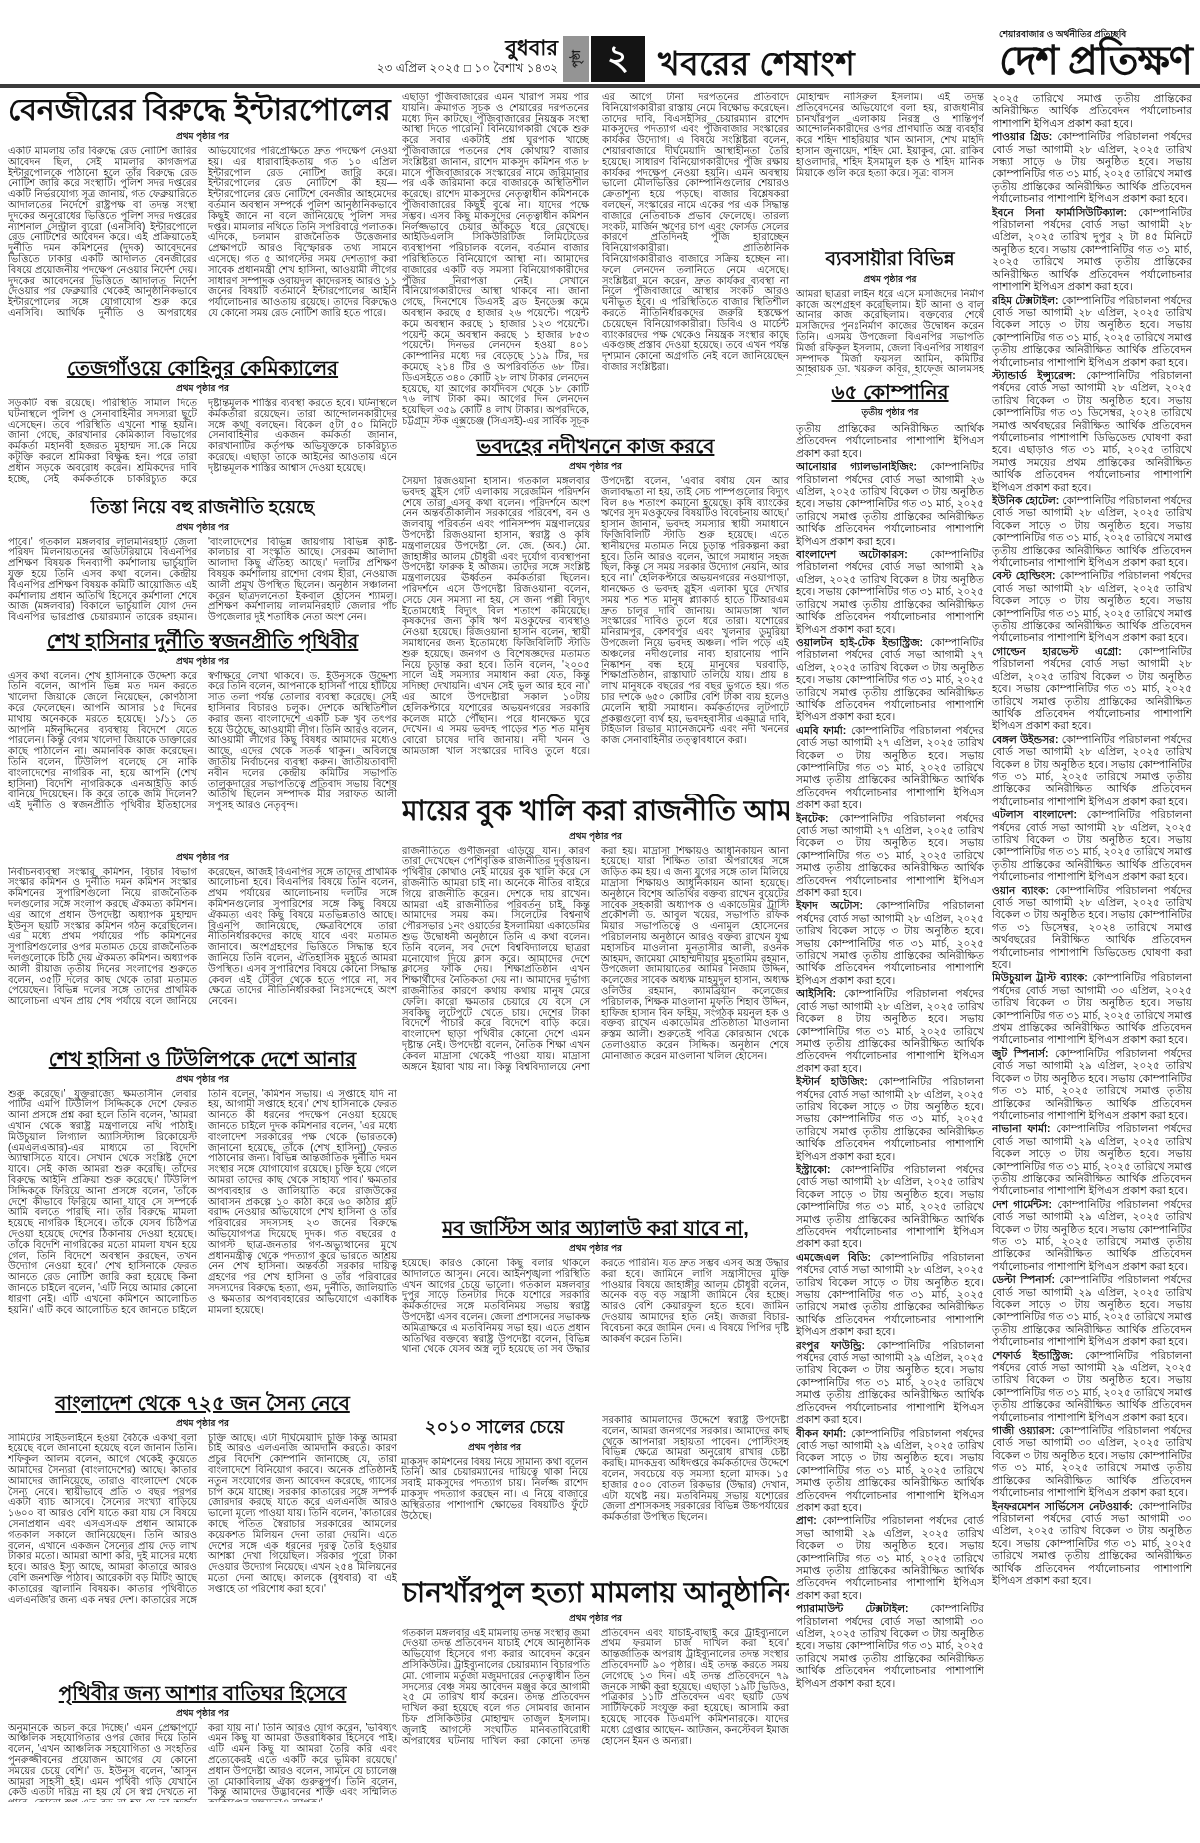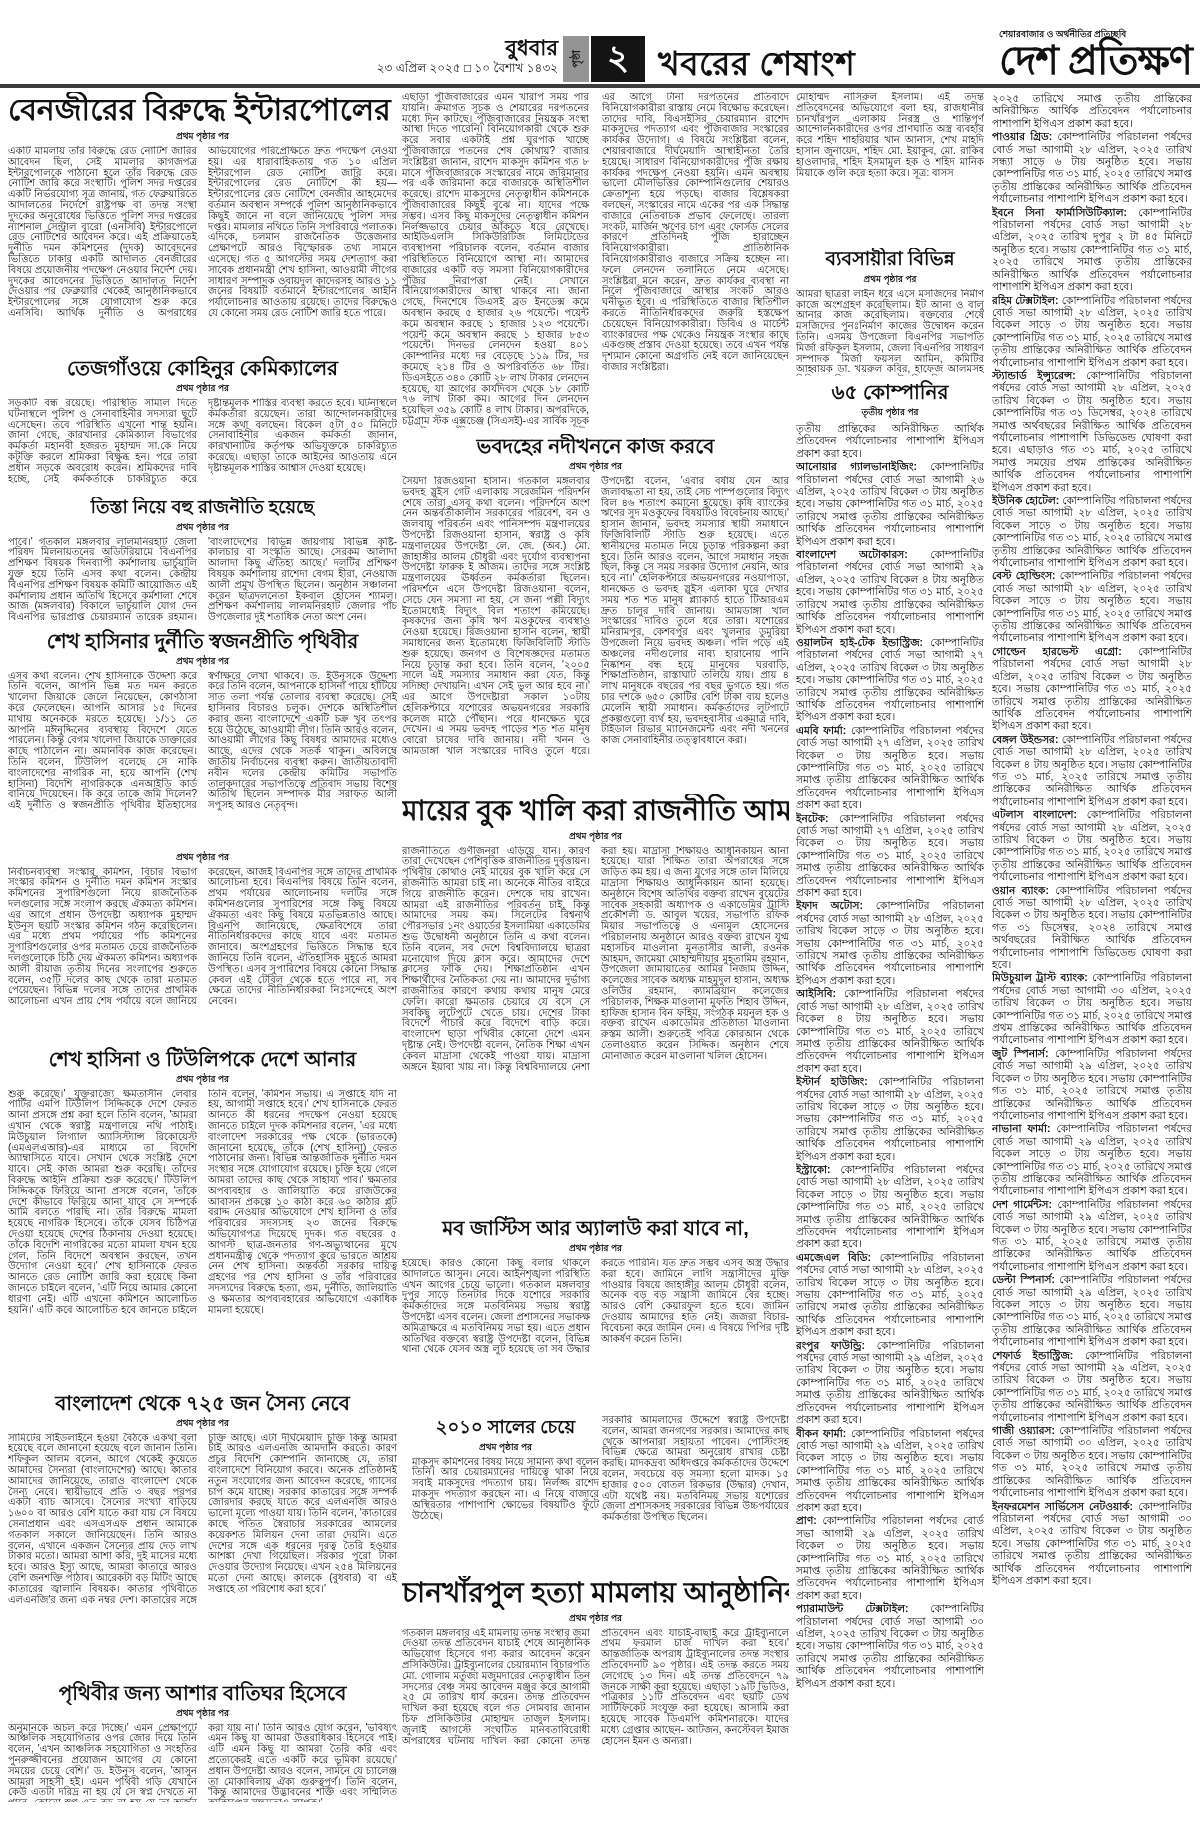--- a/index.html
+++ b/index.html
@@ -16,21 +16,21 @@
   .pagenum{position:absolute;left:591px;top:36px;width:54px;height:46px;background:#141414;color:#fff;
            display:flex;align-items:center;justify-content:center;font-size:34px;font-weight:bold;}
   .section-title{position:absolute;left:658px;top:38px;font-size:33px;font-weight:bold;letter-spacing:.5px;white-space:nowrap;}
   .masthead{position:absolute;right:8px;top:30px;text-align:left;line-height:1;margin-left:24px;}
   .tagline{font-size:9px;font-weight:bold;margin-bottom:1px;margin-right:4px;}
   .paper{font-size:40px;font-weight:bold;letter-spacing:-1px;}
   
   .blk{position:absolute;overflow:hidden;}
   .art{overflow:hidden;}
   .art-head{font-weight:bold;text-align:center;white-space:nowrap;overflow:hidden;line-height:1.2;margin:2px 0 0 0;}
-  .h22{font-size:30px;} .h20{font-size:20px;} .h19{font-size:19px;} .h18{font-size:18px;} .h21{font-size:28px;}
+  .h22{font-size:30px;} .h20{font-size:20px;text-decoration:underline;} .h19{font-size:19px;} .h18{font-size:18px;} .h21{font-size:28px;}
   .cont{font-size:9px;font-weight:bold;text-align:center;margin:1px 0 2px 0;}
   .bod{font-size:10px;line-height:10.8px;text-align:justify;overflow:hidden;overflow-wrap:anywhere;color:#161616;}
   .c2{column-count:2;column-gap:11px;}
   .notices .notice{font-size:10.5px;line-height:12.4px;text-align:justify;overflow-wrap:anywhere;margin:0 0 1px 0;}
   .notices b{font-weight:bold;}
   .lead{font-size:10.5px;line-height:12.4px;text-align:justify;overflow-wrap:anywhere;margin-bottom:1px;}
 </style>
 </head>
 <body>
 
@@ -110,21 +110,21 @@
   <div class="blk" style="left:402px;top:792px;width:387px;height:418px;">
     <div class="art-head h21">মায়ের বুক খালি করা রাজনীতি আমরা</div>
     <div class="cont">প্রথম পৃষ্ঠার পর</div>
     <div class="bod c2" style="height:374px;">রাজনীতিতে গুণীজনরা এড়িয়ে যান। কারণ তারা দেখেছেন পেশিবৃত্তিক রাজনীতির দুর্বৃত্তায়ন। পৃথিবীর কোথাও নেই মায়ের বুক খালি করে সে রাজনীতি আমরা চাই না। অনেকে নীতির বাইরে গিয়ে রাজনীতি করেন। দেশকে দায় রাখেন। আমরা এই রাজনীতির পরিবর্তন চাই, কিন্তু আমাদের সময় কম। সিলেটের বিশ্বনাথ পৌরসভার ১নং ওয়ার্ডের ইসলামিয়া একাডেমির শুভ উদ্বোধনী অনুষ্ঠানে তিনি এ কথা বলেন। তিনি বলেন, সব দেশে বিশ্ববিদ্যালয়ে ছাত্ররা মনোযোগ দিয়ে ক্লাস করে। আমাদের দেশে ক্লাসের ফাঁকি দেয়। শিক্ষাপ্রতিষ্ঠান এখন শিক্ষার্থীদের নৈতিকতা দেয় না। আমাদের দুর্ভাগ্য রাজনীতির কারণে কথায় কথায় মানুষ মেরে ফেলি। কারো ক্ষমতার চেয়ারে যে বসে সে সবকিছু লুটেপুটে খেতে চায়। দেশের টাকা বিদেশে পাচার করে বিদেশে বাড়ি করে। বাংলাদেশ ছাড়া পৃথিবীর কোনো দেশে এমন দৃষ্টান্ত নেই। উপদেষ্টা বলেন, নৈতিক শিক্ষা এখন কেবল মাদ্রাসা থেকেই পাওয়া যায়। মাদ্রাসা অঙ্গনে ইয়াবা খায় না। কিন্তু বিশ্ববিদ্যালয়ে নেশা করা হয়। মাদ্রাসা শিক্ষায়ও আধুনিকায়ন আনা হয়েছে। যারা শিক্ষিত তারা অপরাধের সঙ্গে জড়িত কম হয়। এ জন্য যুগের সঙ্গে তাল মিলিয়ে মাদ্রাসা শিক্ষায়ও আধুনিকায়ন আনা হয়েছে। অনুষ্ঠানে বিশেষ অতিথির বক্তব্য রাখেন বুয়েটের সাবেক সহকারী অধ্যাপক ও একাডেমির ট্রাস্টি প্রকৌশলী ড. আবুল খয়ের, সভাপতি রফিক মিয়ার সভাপতিত্বে ও এনামুল হোসেনের পরিচালনায় অনুষ্ঠানে আরও বক্তব্য রাখেন যুগ্ম মহাসচিব মাওলানা মুনতাসীর আলী, রওনক আহমদ, জামেয়া মোহাম্মদীয়ার মুহতামিম রহমান, উপজেলা জামায়াতের আমির নিজাম উদ্দিন, কলেজের সাবেক অধ্যক্ষ মাহমুদুল হাসান, অধ্যক্ষ ওলিউর রহমান, ক্যামব্রিয়ান কলেজের পরিচালক, শিক্ষক মাওলানা মুফতি শিহাব উদ্দিন, হাফিজ হাসান বিন ফহিম, সংগঠক ময়নুল হক ও বক্তব্য রাখেন একাডেমির প্রতিষ্ঠাতা মাওলানা রুস্তম আলী। শুরুতেই পবিত্র কোরআন থেকে তেলাওয়াত করেন সিদ্দিক। অনুষ্ঠান শেষে মোনাজাত করেন মাওলানা খলিল হোসেন।</div>
   </div>
   <div class="blk" style="left:402px;top:1214px;width:387px;height:198px;">
     <div class="art-head h20">মব জাস্টিস আর অ্যালাউ করা যাবে না,</div>
     <div class="cont">প্রথম পৃষ্ঠার পর</div>
     <div class="bod c2" style="height:154px;">হয়েছে। কারও কোনো কিছু বলার থাকলে আদালতে আসুন। নেবে। আইনশৃঙ্খলা পরিস্থিতি এখন আগের চেয়ে ভালো। গতকাল মঙ্গলবার দুপুর সাড়ে তিনটার দিকে যশোরে সরকারি কর্মকর্তাদের সঙ্গে মতবিনিময় সভায় স্বরাষ্ট্র উপদেষ্টা এসব বলেন। জেলা প্রশাসনের সভাকক্ষ অমিত্রাক্ষরে এ মতবিনিময় সভা হয়। এতে প্রধান অতিথির বক্তব্যে স্বরাষ্ট্র উপদেষ্টা বলেন, বিভিন্ন থানা থেকে যেসব অস্ত্র লুট হয়েছে তা সব উদ্ধার করতে পারিনি। যত দ্রুত সম্ভব এসব অস্ত্র উদ্ধার করা হবে। জামিনে লাগি সন্ত্রাসীদের মুক্তি পাওয়ার বিষয়ে জাহাঙ্গীর আলম চৌধুরী বলেন, অনেক বড় বড় সন্ত্রাসী জামিনে বের হচ্ছে। আরও বেশি কেয়ারফুল হতে হবে। জামিন দেওয়ায় আমাদের হাত নেই। জজরা বিচার-বিবেচনা করে জামিন দেন। এ বিষয়ে পিপির দৃষ্টি আকর্ষণ করেন তিনি।</div>
   </div>
-  <div class="blk" style="left:412px;top:1415px;width:187px;height:120px;">
+  <div class="blk" style="left:401px;top:1415px;width:187px;height:120px;">
     <div class="art-head h18">২০১০ সালের চেয়ে</div>
     <div class="cont">প্রথম পৃষ্ঠার পর</div>
     <div class="bod" style="height:76px;">মাকসুদ কমিশনের বিষয় নিয়ে সামান্য কথা বলেন তিনি। আর চেয়ারম্যানের দায়িত্বে থাকা নিয়ে সবাই মাকসুদের পদত্যাগ চায়। নির্লজ্জ রাশেদ মাকসুদ পদত্যাগ করছেন না। এ নিয়ে বাজারে অস্থিরতার পাশাপাশি ক্ষোভের বিষয়টিও ফুঁটে উঠেছে।</div>
   </div>
   <div class="blk" style="left:602px;top:1415px;width:187px;height:120px;">
     <div class="bod" style="height:120px;">সরকারি আমলাদের উদ্দেশে স্বরাষ্ট্র উপদেষ্টা বলেন, আমরা জনগণের সরকার। আমাদের কাছ থেকে আপনারা সহায়তা পাবেন। পোস্টিংসহ বিভিন্ন ক্ষেত্রে আমরা অনুরোধ রাখার চেষ্টা করছি। মাদকদ্রব্য অধিদপ্তরে কর্মকর্তাদের উদ্দেশে বলেন, সবচেয়ে বড় সমস্যা হলো মাদক। ১৫ হাজার ৫০০ বোতল রিকভার (উদ্ধার) দেখান, এটা যথেষ্ট নয়। মতবিনিময় সভায় যশোরের জেলা প্রশাসকসহ সরকারের বিভিন্ন উচ্চপর্যায়ের কর্মকর্তারা উপস্থিত ছিলেন।</div>
   </div>
   <div class="blk" style="left:402px;top:1538px;width:387px;height:266px;margin-top:36px;">
     <div class="art-head h21">চানখাঁরপুল হত্যা মামলায় আনুষ্ঠানিক</div>
     <div class="cont">প্রথম পৃষ্ঠার পর</div>

